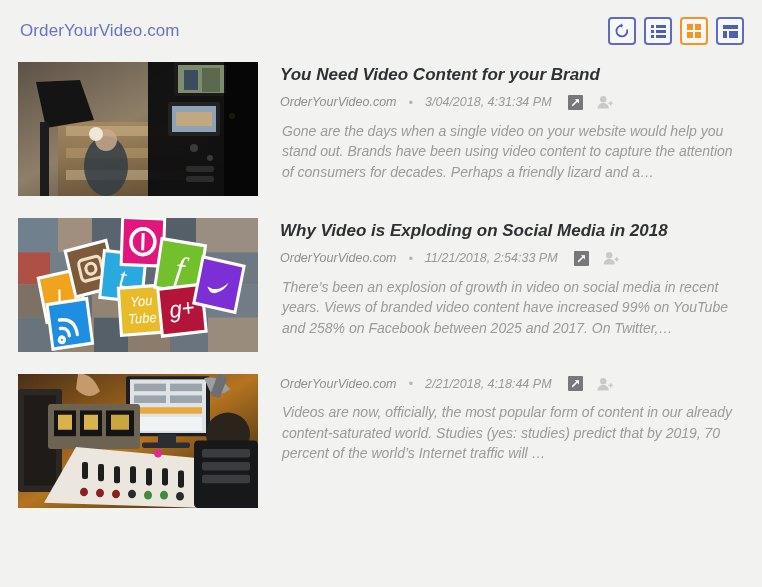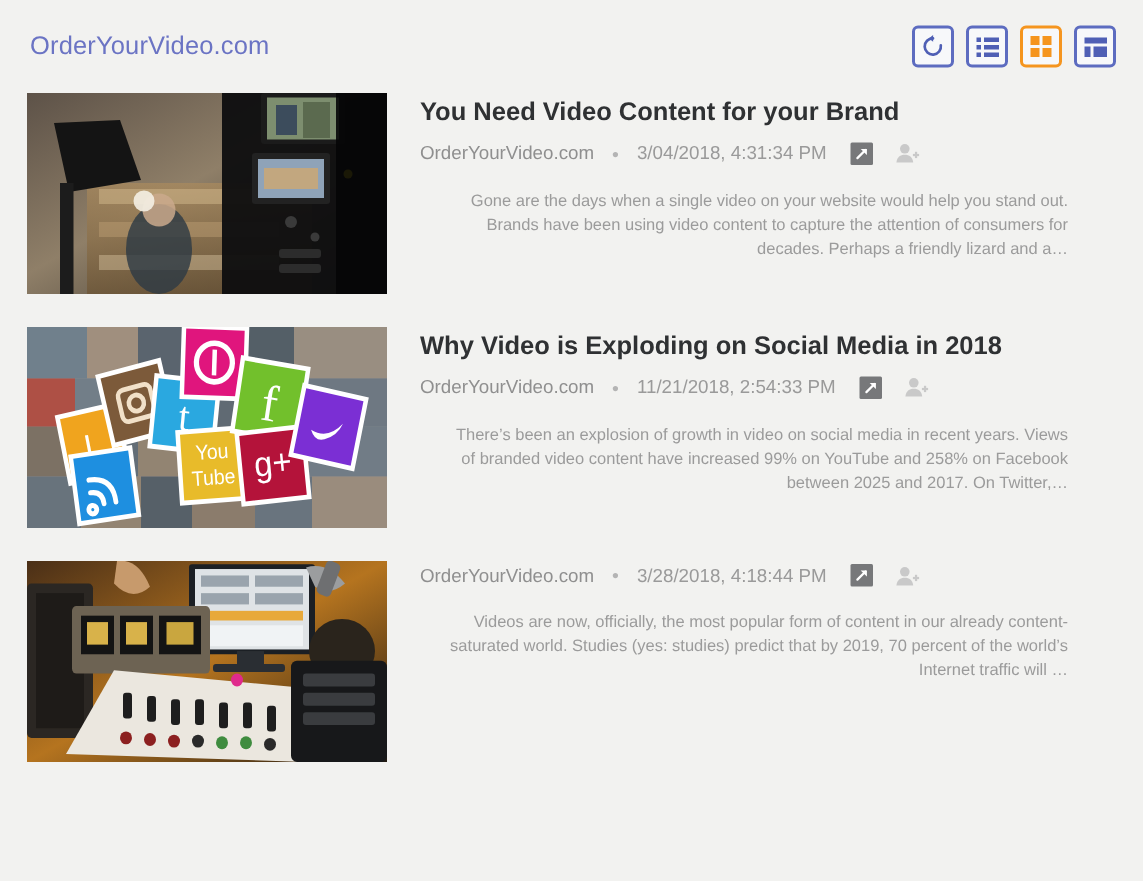--- a/index.html
+++ b/index.html
@@ -62,22 +62,23 @@
   .ico-grid i { background: #f5951f; display: block; }
   .ico-layout { width: 15px; height: 13px; display: flex; flex-direction: column; gap: 2px; }
   .ico-layout .bar { height: 4px; background: #4f5fb5; }
   .ico-layout .low { display: flex; gap: 2px; flex: 1; }
   .ico-layout .low i { background: #4f5fb5; display: block; }
   .ico-layout .low i.narrow { width: 4px; }
   .ico-layout .low i.wide { flex: 1; }
 
   
   .list {
-    padding: 0 34px 0 18px;
+    padding: 0 17px 0 18px;
     box-sizing: border-box;
+    font-style: italic;
   }
   .article {
     display: flex;
     align-items: flex-start;
     margin-bottom: 22px;
   }
   .thumb-wrap {
     flex: 0 0 240px;
     width: 240px;
     height: 134px;
@@ -132,26 +133,25 @@
   .meta .person-ico {
     margin-left: 14px;
     width: 17px;
     height: 15px;
     display: inline-flex;
     align-items: center;
     justify-content: center;
     cursor: pointer;
   }
   .summary {
-    font-size: 11px;
+    font-size: 14px;
     color: #9b9b9b;
     line-height: 1.47;
-    margin: 16px;
+    margin: 2px;
     max-width: 478px;
-    text-align: right;
   }
 </style>
 </head>
 <body>
 
 <div class="header">
   <div class="site-title">OrderYourVideo.com</div>
 
   <div class="toolbar">
 
@@ -419,21 +419,21 @@
         <rect x="184" y="70" width="48" height="8" rx="2" fill="#3a3c3f"></rect>
         <rect x="184" y="82" width="48" height="8" rx="2" fill="#3a3c3f"></rect>
         <rect x="184" y="94" width="48" height="8" rx="2" fill="#3a3c3f"></rect>
         <path d="M60 0 q14 -2 22 16 q-12 10 -24 -2 z" fill="#c79a6c"></path>
       </svg>
     </div>
     <div class="content">
       <div class="meta">
         <span class="source">OrderYourVideo.com</span>
         <span class="dot">•</span>
-        <span class="date">3/28/2018, 4:18:44 PM</span>
+        <span class="date">2/21/2018, 4:18:44 PM</span>
         <span class="open-ico" title="Open">
           <svg width="11" height="11" viewBox="0 0 11 11" aria-hidden="true">
             <path d="M2.6 8.4 L8 3" stroke="#ffffff" stroke-width="1.5" stroke-linecap="round"></path>
             <path d="M4.8 2.3 L8.9 2.3 L8.9 6.4 Z" fill="#ffffff"></path>
           </svg>
         </span>
         <span class="person-ico" title="Add person">
           <svg width="16" height="14" viewBox="0 0 16 14" aria-hidden="true">
             <circle cx="6.2" cy="4.2" r="3.2" fill="#c9c9c9"></circle>
             <path d="M0.6 13.4 C0.9 9.6 3.3 8.1 6.2 8.1 C9.1 8.1 11.5 9.6 11.8 13.4 Z" fill="#c9c9c9"></path>

